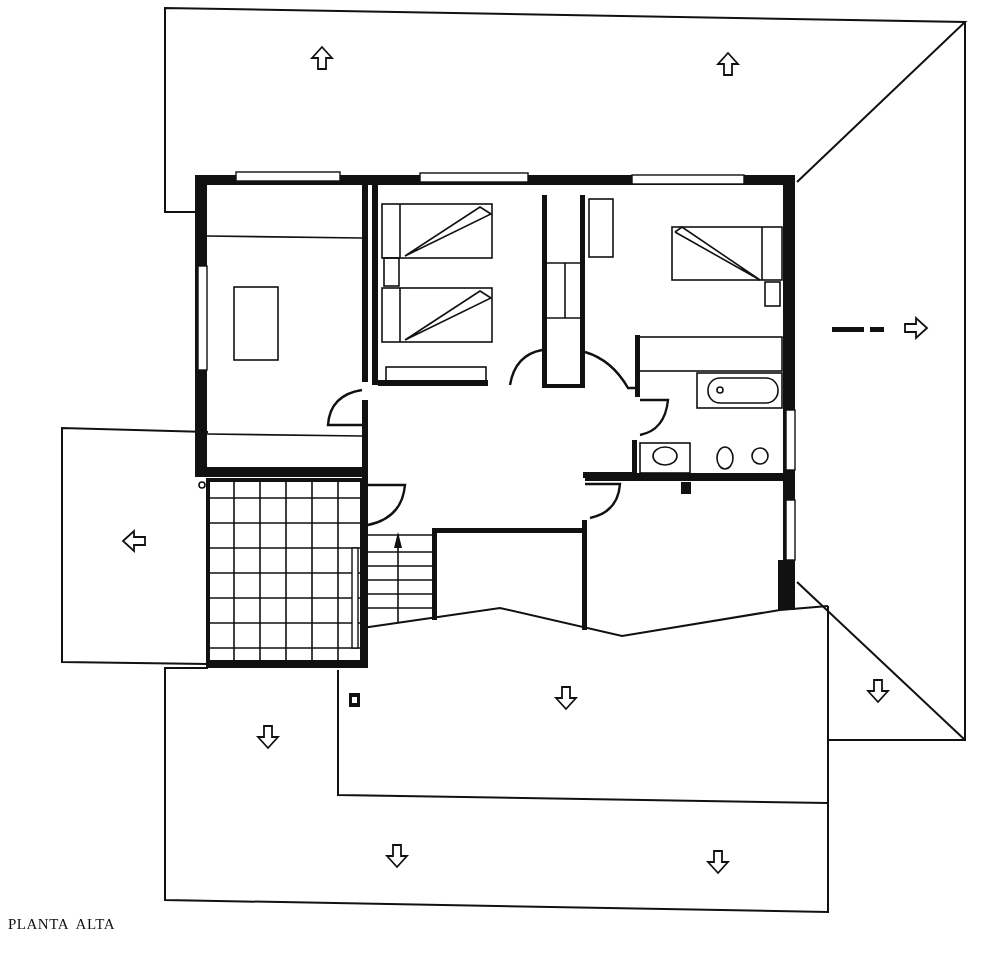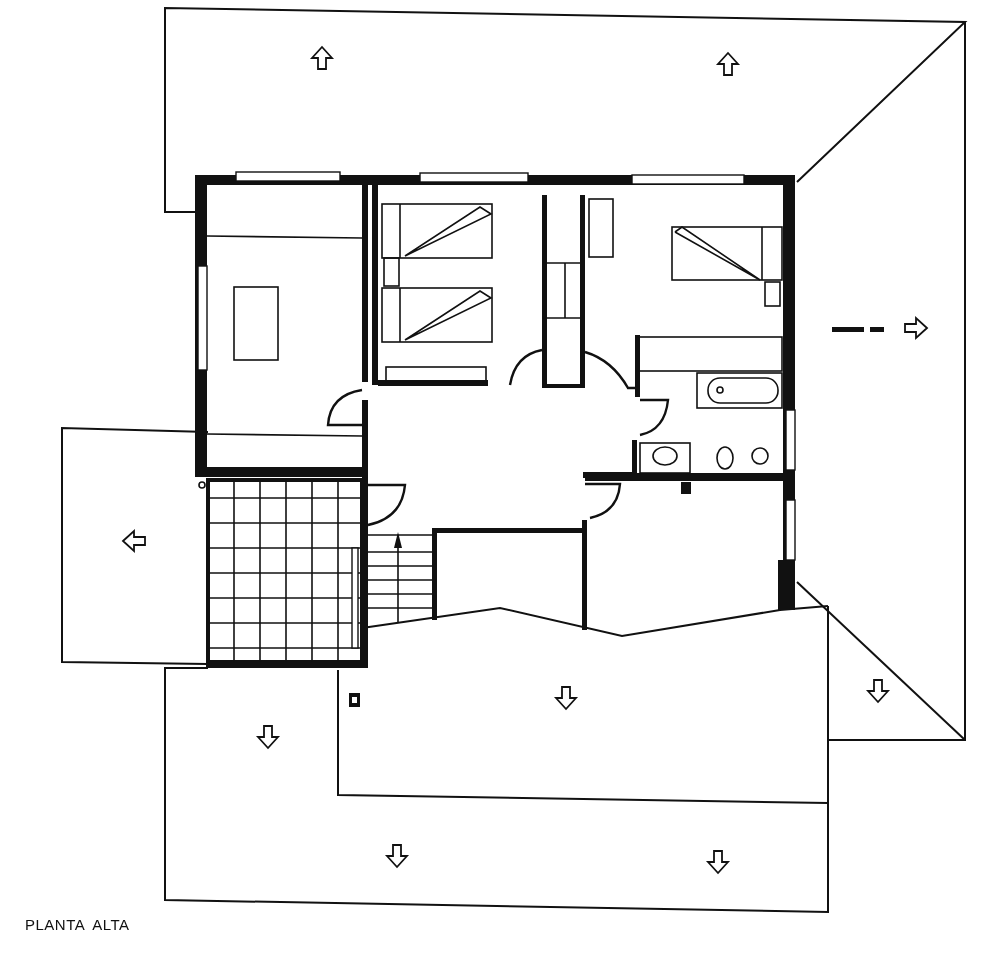--- a/index.html
+++ b/index.html
@@ -1,20 +1,20 @@
 <!DOCTYPE html>
 <html><head>
 <meta charset="utf-8">
 <style>
   html, body { margin: 0; padding: 0; background: #ffffff; }
   body { width: 985px; height: 960px; position: relative; overflow: hidden; }
   #plan { position: absolute; left: 0; top: 0; }
   .caption {
-    position: absolute; left: 25px; top: 916px;
-    font-family: Liberation Sans, sans-serif; font-size: 15px; letter-spacing: 0.5px;
+    position: absolute; left: 8px; top: 916px;
+    font-family: Liberation Serif, serif; font-size: 15px; letter-spacing: 0.5px;
     color: #111; word-spacing: 4px;
   }
   svg .roof { fill: none; stroke: #111; stroke-width: 2; }
   svg .wall { fill: #111; }
   svg .thin { fill: none; stroke: #111; stroke-width: 1.6; }
   svg .med { fill: none; stroke: #111; stroke-width: 2.4; }
   svg .win { fill: #fff; stroke: #111; stroke-width: 1.4; }
   svg .arrow { fill: #fff; stroke: #111; stroke-width: 1.8; stroke-linejoin: miter; }
 </style>
 </head>

